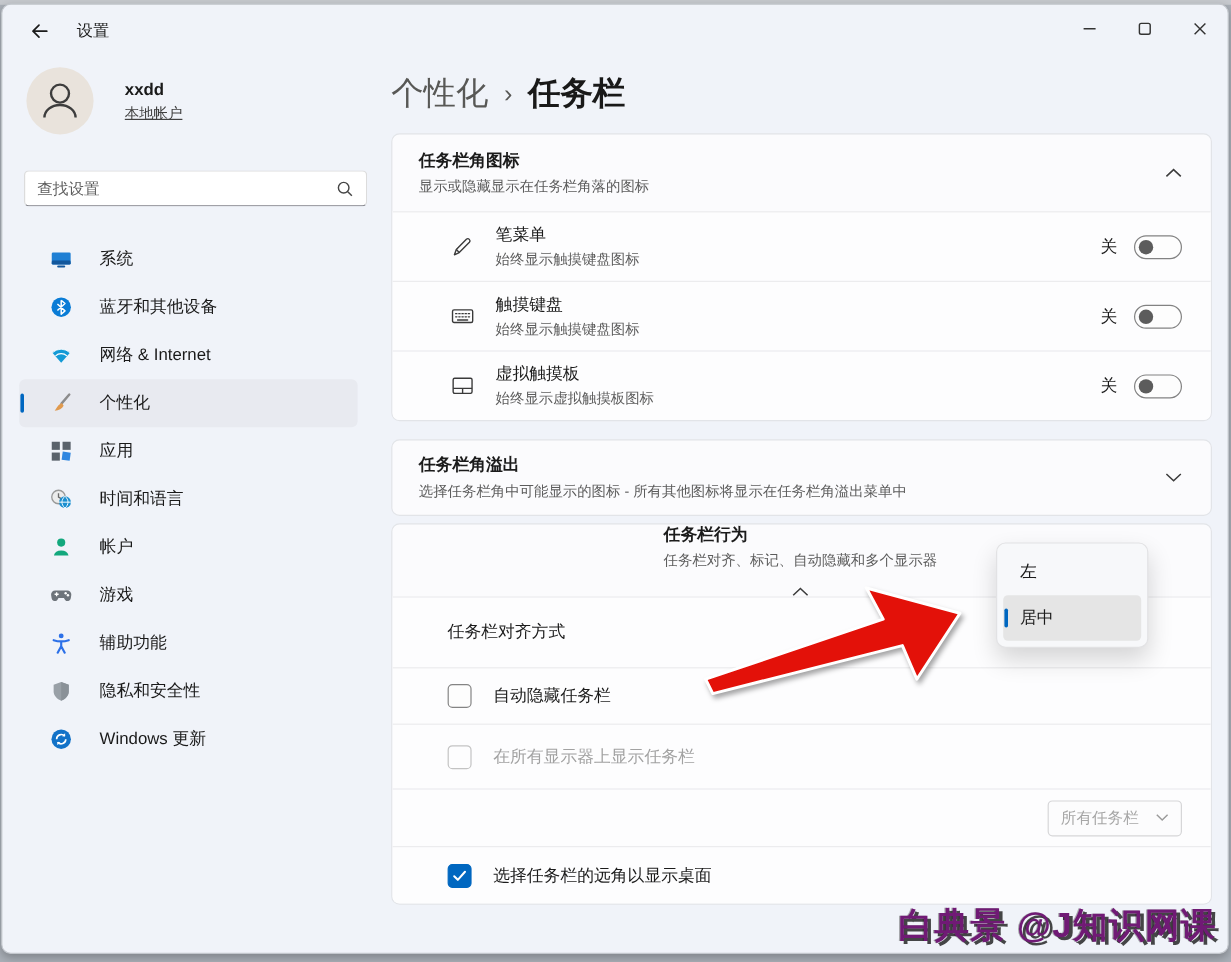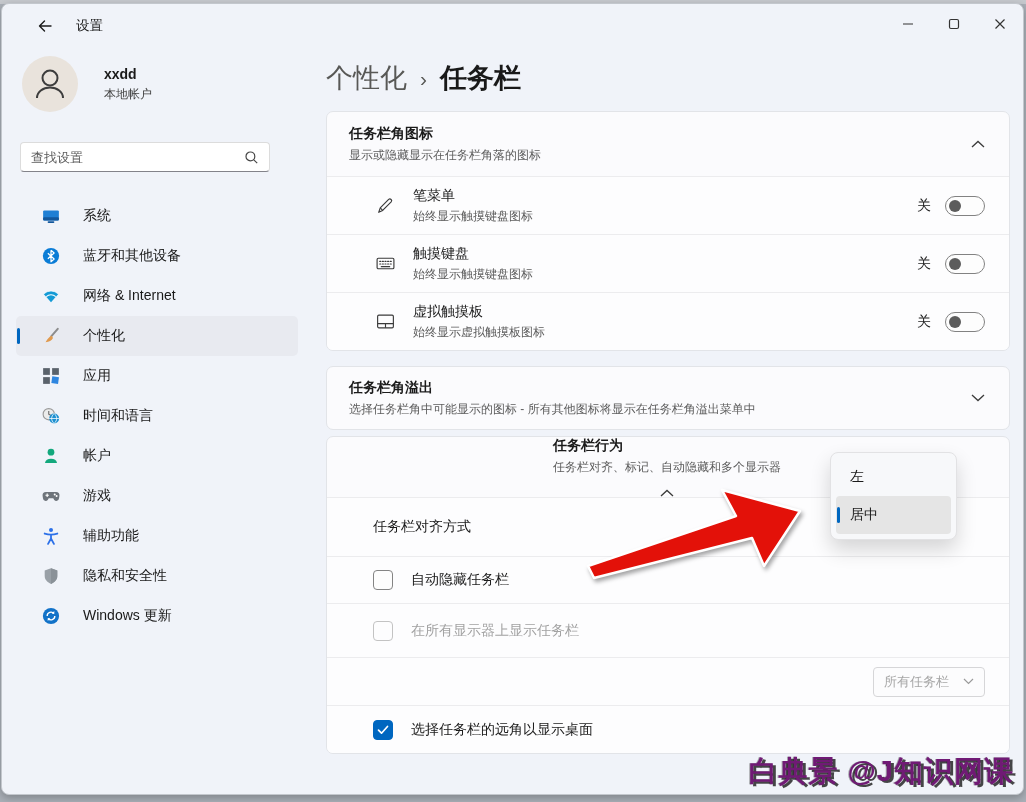--- a/index.html
+++ b/index.html
@@ -7,36 +7,36 @@
   body { font-family: "Liberation Sans", "DejaVu Sans", sans-serif; background:#9ea4ac; }
 
   .screen { position:relative; width:1026px; height:802px; background:#aab0b8; overflow:hidden; }
   .top-remnant { position:absolute; left:0; top:0; width:100%; height:4px; background:#c6c9ce; }
 
   .window { position:absolute; left:1px; top:3px; width:1023px; height:792px;
             background:#f0f3f9; border:1px solid #c3c7cd; border-radius:8px; overflow:hidden;
             box-shadow:0 3px 8px rgba(0,0,0,.25); }
 
   
-  .titlebar { position:relative; height:44px; display:flex; align-items:center;padding-left:12px; }
+  .titlebar { position:relative; height:44px; display:flex; align-items:center; }
   .back-btn { width:34px; height:30px; margin-left:14px; display:flex; align-items:center; justify-content:center;
               border-radius:5px; cursor:pointer; }
   .tb-title { margin-left:14px; font-size:13.5px; color:#1a1a1a; }
   .win-controls { position:absolute; right:0; top:0; height:40px; display:flex; }
   .win-btn { width:46px; height:40px; display:flex; align-items:center; justify-content:center; color:#333; }
 
   
   .sidebar { position:absolute; left:0; top:44px; width:310px; }
   .profile { display:flex; align-items:center; margin:8px 0 0 20px; }
   .avatar { width:56px; height:56px; border-radius:50%; background:#e9e3dc; display:flex; align-items:center; justify-content:center; }
   .profile-text { margin-left:26px; }
   .profile-name { font-size:14px; font-weight:bold; color:#1a1a1a; }
-  .profile-type { font-size:12px; color:#404040; margin-top:4px; }
-
-  .search-box { margin:30px 0 0 18px; width:250px; height:30px; background:#ffffff;
+  .profile-type { font-size:12px; color:#404040; margin-top:4px;text-decoration:underline; }
+
+  .search-box { margin:30px 0 0 18px; width:286px; height:30px; background:#ffffff;
                 border:1px solid #dcdcdc; border-bottom:1px solid #83838a; border-radius:4px;
                 display:flex; align-items:center; padding:0 10px; }
   .search-box input { flex:1; border:none; outline:none; background:transparent; font-size:13px; color:#3a3a3a;
                       font-family:inherit; }
   .search-box input::placeholder { color:#5d5d5d; opacity:1; }
 
   .nav { margin-top:24px; padding:0 14px; }
   .nav-item { position:relative; height:40px; border-radius:5px; display:flex; align-items:center;
               padding-left:25px; font-size:14px; color:#191919; cursor:pointer; }
   .nav-item .nav-icon { width:19px; height:19px; display:flex; align-items:center; justify-content:center; }

